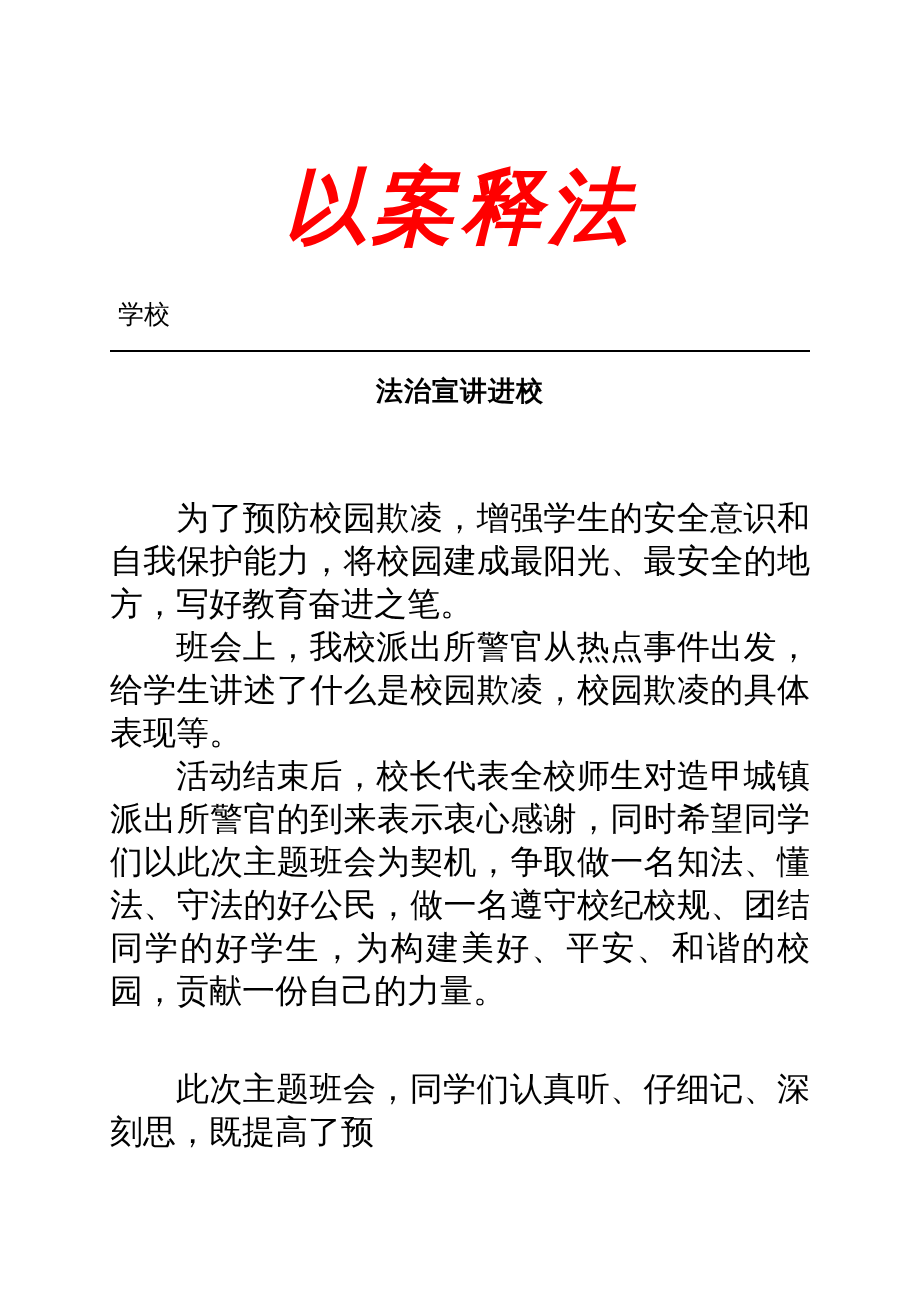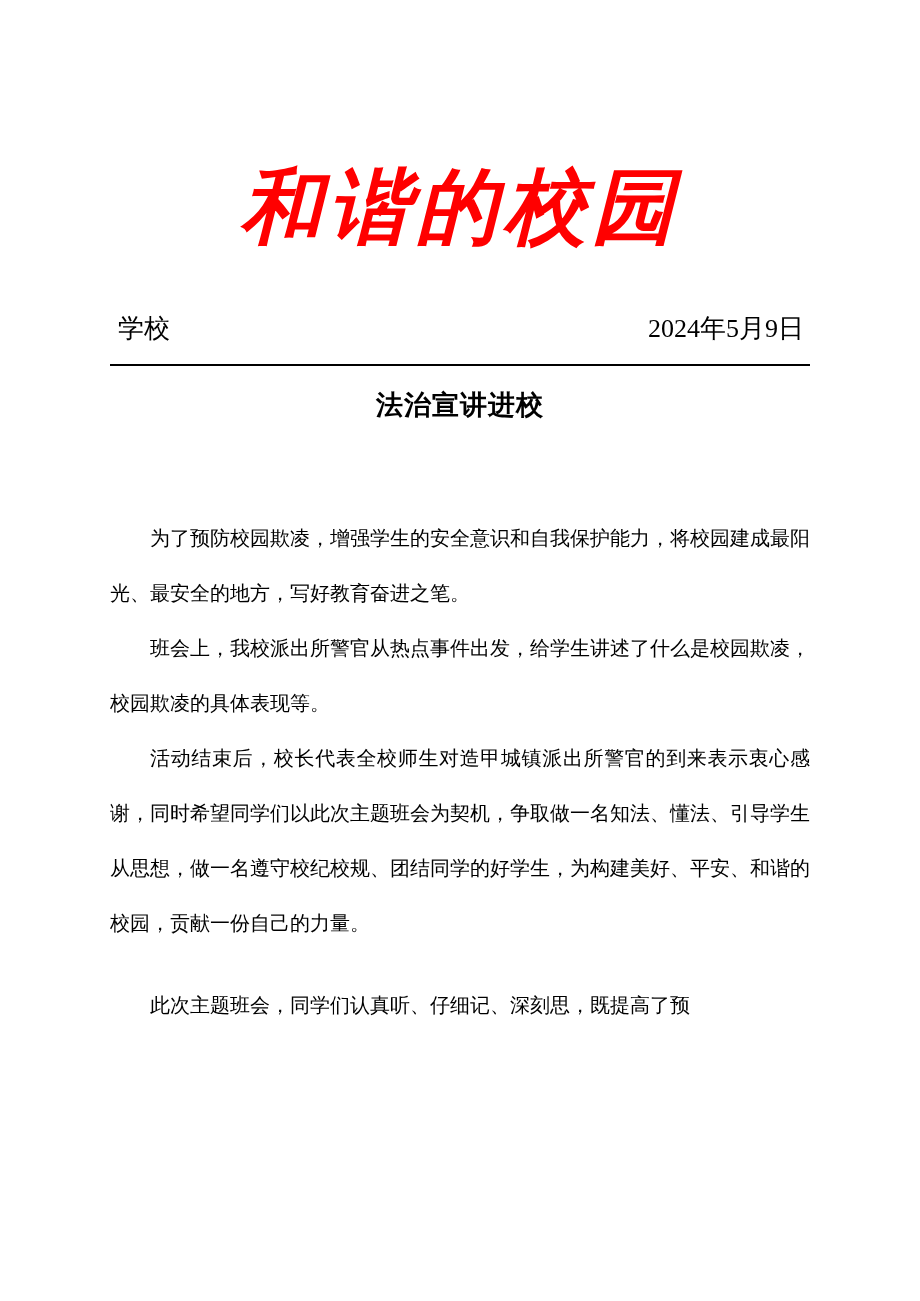--- a/index.html
+++ b/index.html
@@ -20,64 +20,63 @@
     margin-top: 165px;
     text-align: center;
     font-size: 82px;
     line-height: 1.05;
     font-weight: bold;
     font-style: italic;
     letter-spacing: 6px;
     white-space: nowrap;
   }
   .header-row {
-    margin-top: 62px;
+    margin-top: 48px;
     display: flex;
     justify-content: space-between;
     align-items: flex-end;
     font-size: 26px;
     line-height: 1.2;
     padding: 0 6px 20px 8px;
     border-bottom: 2px solid #000000;
   }
   .article-title {
     margin-top: 21px;
     text-align: center;
     font-family: "Liberation Sans", "DejaVu Sans", sans-serif;
     font-weight: bold;
     font-size: 27px;
     letter-spacing: 1px;
   }
   .body-text {
     margin-top: 88px;
-    font-size: 20px;
-    line-height: 55px;
+    font-size: 33px;
+    line-height: 43px;
     text-align: justify;
   }
   .body-text p {
     text-indent: 2em;
   }
   .body-text p.gap-before {
-    margin-top: 27px;
+    margin-top: 55px;
   }
 </style>
 </head>
 <body>
 
 <div class="page">
 
-  <div class="masthead" style="color: rgb(255, 0, 0);">和谐的校园</div>
+  <div class="masthead" style="color: rgb(255, 0, 0);">以案释法</div>
 
   <div class="header-row">
     <span>学校</span>
-    <span>2024年5月9日</span>
   </div>
 
   <div class="article-title">法治宣讲进校</div>
 
   <div class="body-text">
     <p>为了预防校园欺凌，增强学生的安全意识和自我保护能力，将校园建成最阳光、最安全的地方，写好教育奋进之笔。</p>
     <p>班会上，我校派出所警官从热点事件出发，给学生讲述了什么是校园欺凌，校园欺凌的具体表现等。</p>
-    <p>活动结束后，校长代表全校师生对造甲城镇派出所警官的到来表示衷心感谢，同时希望同学们以此次主题班会为契机，争取做一名知法、懂法、引导学生从思想，做一名遵守校纪校规、团结同学的好学生，为构建美好、平安、和谐的校园，贡献一份自己的力量。</p>
+    <p>活动结束后，校长代表全校师生对造甲城镇派出所警官的到来表示衷心感谢，同时希望同学们以此次主题班会为契机，争取做一名知法、懂法、守法的好公民，做一名遵守校纪校规、团结同学的好学生，为构建美好、平安、和谐的校园，贡献一份自己的力量。</p>
     <p class="gap-before">此次主题班会，同学们认真听、仔细记、深刻思，既提高了预</p>
   </div>
 
 </div>
 
 </body></html>

